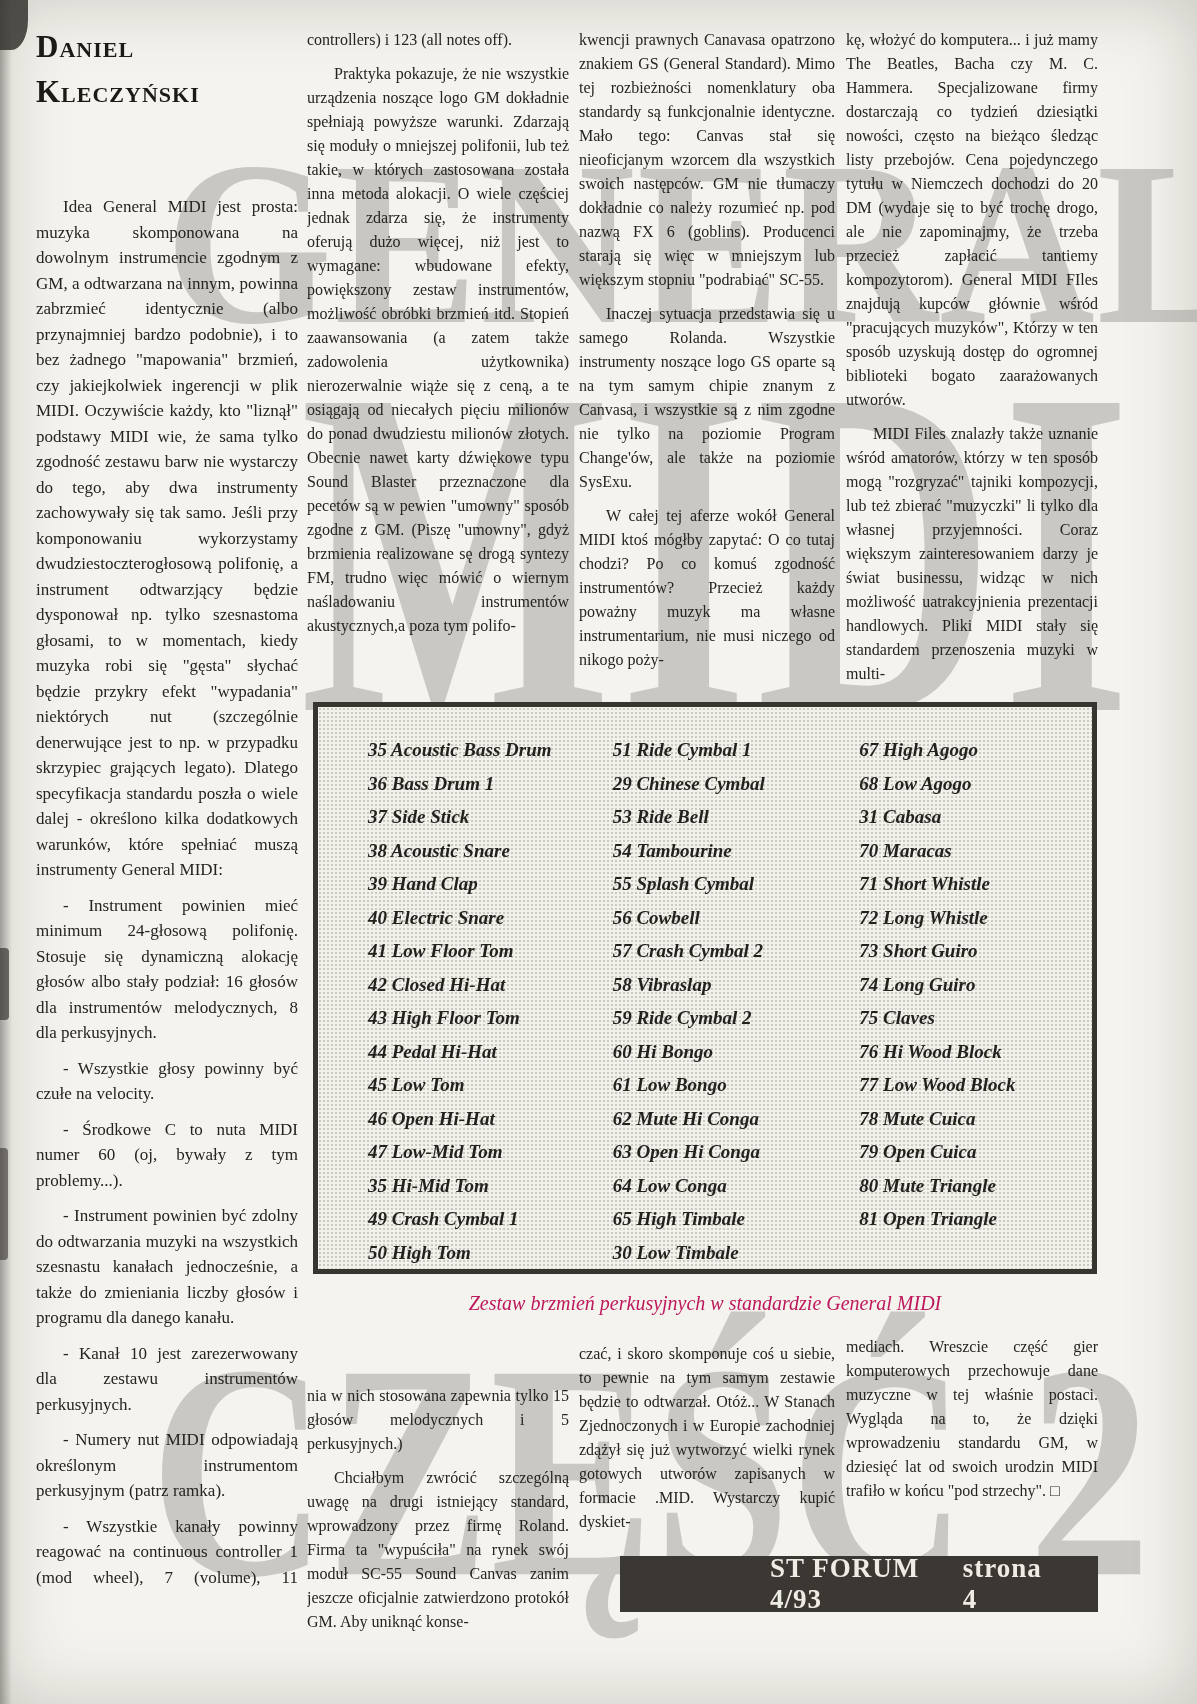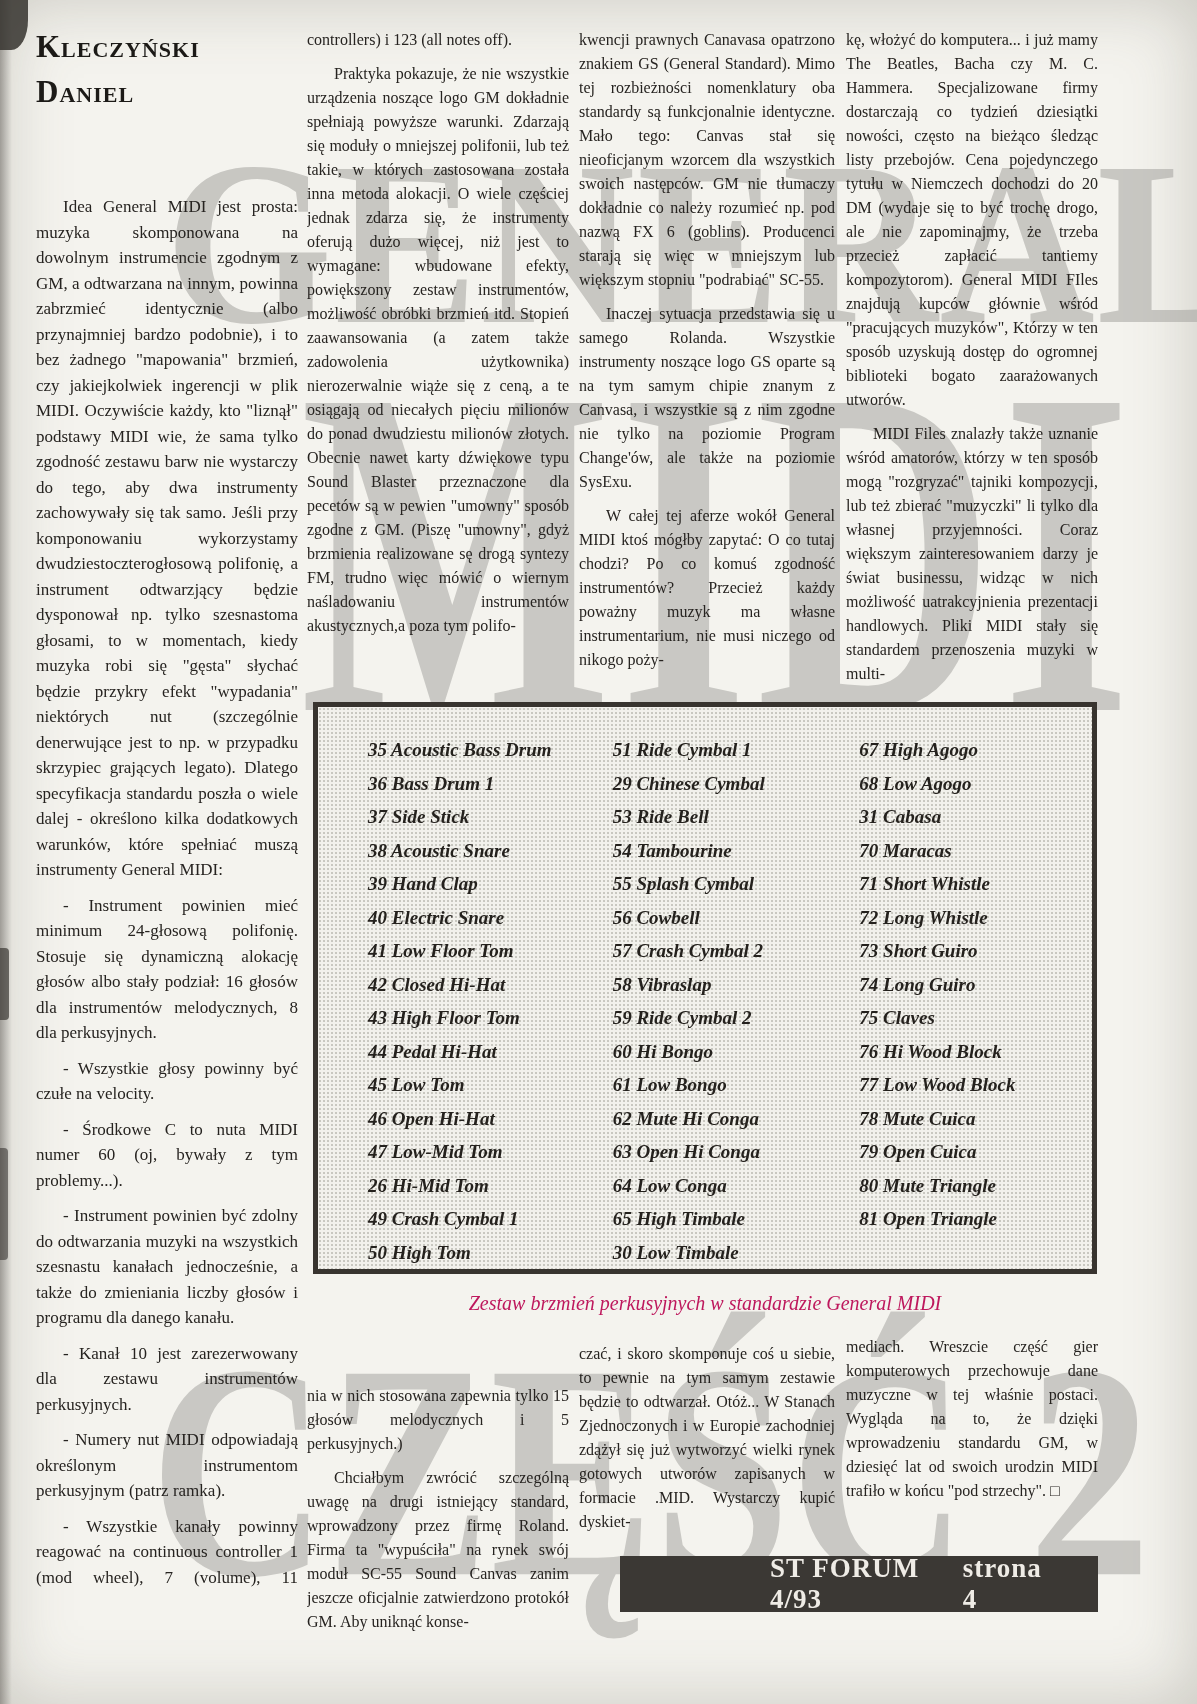--- a/index.html
+++ b/index.html
@@ -70,22 +70,22 @@
   <div class="edge-left"></div>
   <div class="corner-blob"></div>
   <div class="edge-mark1"></div>
   <div class="edge-mark2"></div>
 
   <div class="wm wm-general">GENERAL</div>
   <div class="wm wm-midi">MIDI</div>
   <div class="wm wm-czesc">CZĘŚĆ 2</div>
 
   <header class="byline">
+    <div>Daniel</div>
     <div>Kleczyński</div>
-    <div>Daniel</div>
   </header>
 
   <section class="col col1">
       <p>Idea General MIDI jest prosta: muzyka skomponowana na dowolnym instrumencie zgodnym z GM, a odtwarzana na innym, powinna zabrzmieć identycznie (albo przynajmniej bardzo podobnie), i to bez żadnego "mapowania" brzmień, czy jakiejkolwiek ingerencji w plik MIDI. Oczywiście każdy, kto "liznął" podstawy MIDI wie, że sama tylko zgodność zestawu barw nie wystarczy do tego, aby dwa instrumenty zachowywały się tak samo. Jeśli przy komponowaniu wykorzystamy dwudziestoczterogłosową polifonię, a instrument odtwarzjący będzie dysponował np. tylko szesnastoma głosami, to w momentach, kiedy muzyka robi się "gęsta" słychać będzie przykry efekt "wypadania" niektórych nut (szczególnie denerwujące jest to np. w przypadku skrzypiec grających legato). Dlatego specyfikacja standardu poszła o wiele dalej - określono kilka dodatkowych warunków, które spełniać muszą instrumenty General MIDI:</p>
       <p>- Instrument powinien mieć minimum 24-głosową polifonię. Stosuje się dynamiczną alokację głosów albo stały podział: 16 głosów dla instrumentów melodycznych, 8 dla perkusyjnych.</p>
       <p>- Wszystkie głosy powinny być czułe na velocity.</p>
       <p>- Środkowe C to nuta MIDI numer 60 (oj, bywały z tym problemy...).</p>
       <p>- Instrument powinien być zdolny do odtwarzania muzyki na wszystkich szesnastu kanałach jednocześnie, a także do zmieniania liczby głosów i programu dla danego kanału.</p>
       <p>- Kanał 10 jest zarezerwowany dla zestawu instrumentów perkusyjnych.</p>
       <p>- Numery nut MIDI odpowiadają określonym instrumentom perkusyjnym (patrz ramka).</p>
@@ -116,21 +116,21 @@
         <div class="trow">38 Acoustic Snare</div>
         <div class="trow">39 Hand Clap</div>
         <div class="trow">40 Electric Snare</div>
         <div class="trow">41 Low Floor Tom</div>
         <div class="trow">42 Closed Hi-Hat</div>
         <div class="trow">43 High Floor Tom</div>
         <div class="trow">44 Pedal Hi-Hat</div>
         <div class="trow">45 Low Tom</div>
         <div class="trow">46 Open Hi-Hat</div>
         <div class="trow">47 Low-Mid Tom</div>
-        <div class="trow">26 Hi-Mid Tom</div>
+        <div class="trow">35 Hi-Mid Tom</div>
         <div class="trow">49 Crash Cymbal 1</div>
         <div class="trow">50 High Tom</div>
       </div>
     <div class="tcol tcol-2">
         <div class="trow">51 Ride Cymbal 1</div>
         <div class="trow">29 Chinese Cymbal</div>
         <div class="trow">53 Ride Bell</div>
         <div class="trow">54 Tambourine</div>
         <div class="trow">55 Splash Cymbal</div>
         <div class="trow">56 Cowbell</div>

